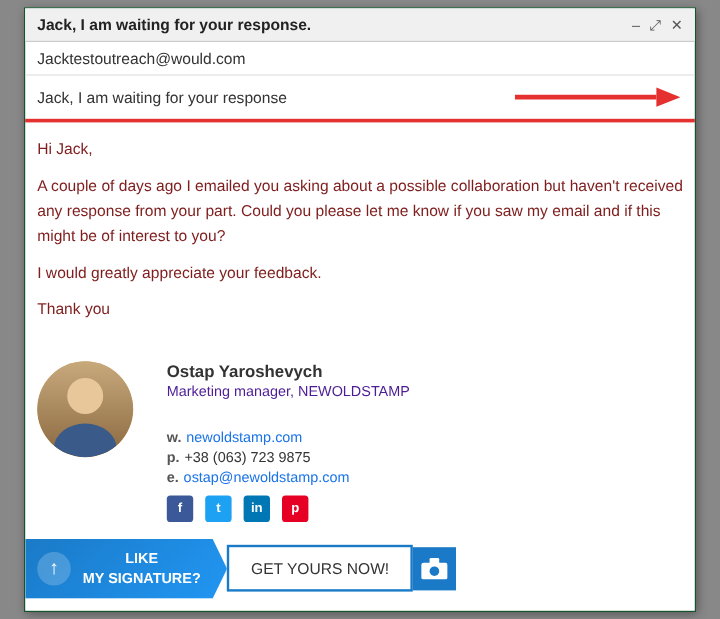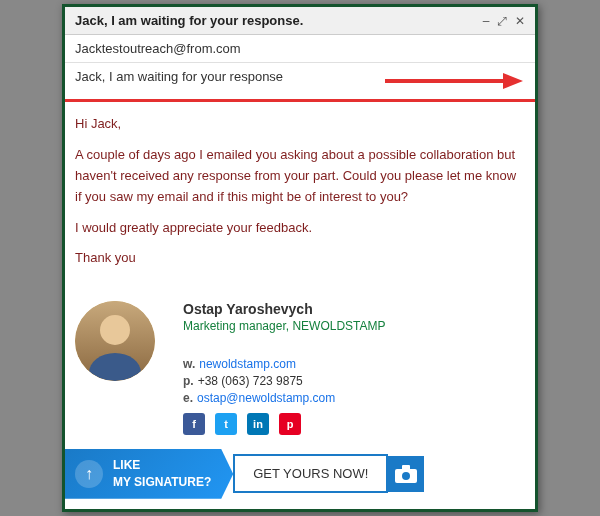--- a/index.html
+++ b/index.html
@@ -8,23 +8,23 @@
       font-size: 13px;
       background: #888;
       display: flex;
       justify-content: center;
       align-items: center;
       width: 600px;
       height: 516px;
       overflow: hidden;
     }
     .window {
-      width: 476px;
+      width: 560px;
       background: #fff;
-      border: 3px solid #14532d;
+      border: 1px solid #14532d;
       box-shadow: 2px 2px 8px rgba(0,0,0,0.4);
     }
     .titlebar {
       background: #f0f0f0;
       border-bottom: 1px solid #ccc;
       padding: 6px 10px;
       display: flex;
       justify-content: space-between;
       align-items: center;
     }
@@ -44,21 +44,21 @@
     }
     .email-row {
       padding: 6px 10px;
       font-size: 13px;
       color: #333;
       border-bottom: 1px solid #e0e0e0;
     }
     .subject-row {
       padding: 6px 10px;
       display: flex;
-      align-items: flex-start;
+      align-items: center;
       justify-content: space-between;
       border-bottom: 3px solid #e53030;
     }
     .subject-text {
       font-size: 13px;
       color: #333;
     }
     .red-arrow {
       display: inline-block;
       position: relative;
@@ -125,21 +125,21 @@
       flex: 1;
     }
     .sig-name {
       font-weight: bold;
       font-size: 14px;
       color: #333;
       margin-bottom: 2px;
     }
     .sig-title {
       font-size: 12px;
-      color: #15803d;
+      color: #4c1d95;
       margin-bottom: 24px;
     }
     .sig-detail {
       font-size: 12px;
       color: #333;
       margin-bottom: 3px;
     }
     .sig-detail a {
       color: #1a73e8;
       text-decoration: none;
@@ -194,20 +194,21 @@
       align-items: center;
       justify-content: center;
       color: white;
       font-size: 16px;
     }
     .banner-text {
       color: white;
       font-weight: bold;
       font-size: 12px;
       line-height: 1.4;
+      text-align: center;
     }
     .banner-cta {
       background: white;
       border: 2px solid #1a7ac7;
       padding: 10px 18px;
       font-weight: normal;
       font-size: 13px;
       color: #333;
       cursor: pointer;
       white-space: nowrap;
@@ -231,21 +232,21 @@
   <div class="titlebar">
     <span class="titlebar-title">Jack, I am waiting for your response.</span>
     <div class="titlebar-controls">
       <span>–</span>
       <span>⤢</span>
       <span>✕</span>
     </div>
   </div>
 
   <div class="email-row">
-    <span>Jacktestoutreach@from.com</span>
+    <span>Jacktestoutreach@would.com</span>
   </div>
 
   <div class="subject-row">
     <span class="subject-text">Jack, I am waiting for your response</span>
     <span class="red-arrow">
       <svg width="140" height="24" viewBox="0 0 140 24">
         <line x1="0" y1="12" x2="118" y2="12" stroke="#e53030" stroke-width="4"></line>
         <polygon points="118,4 138,12 118,20" fill="#e53030"></polygon>
       </svg>
     </span>

